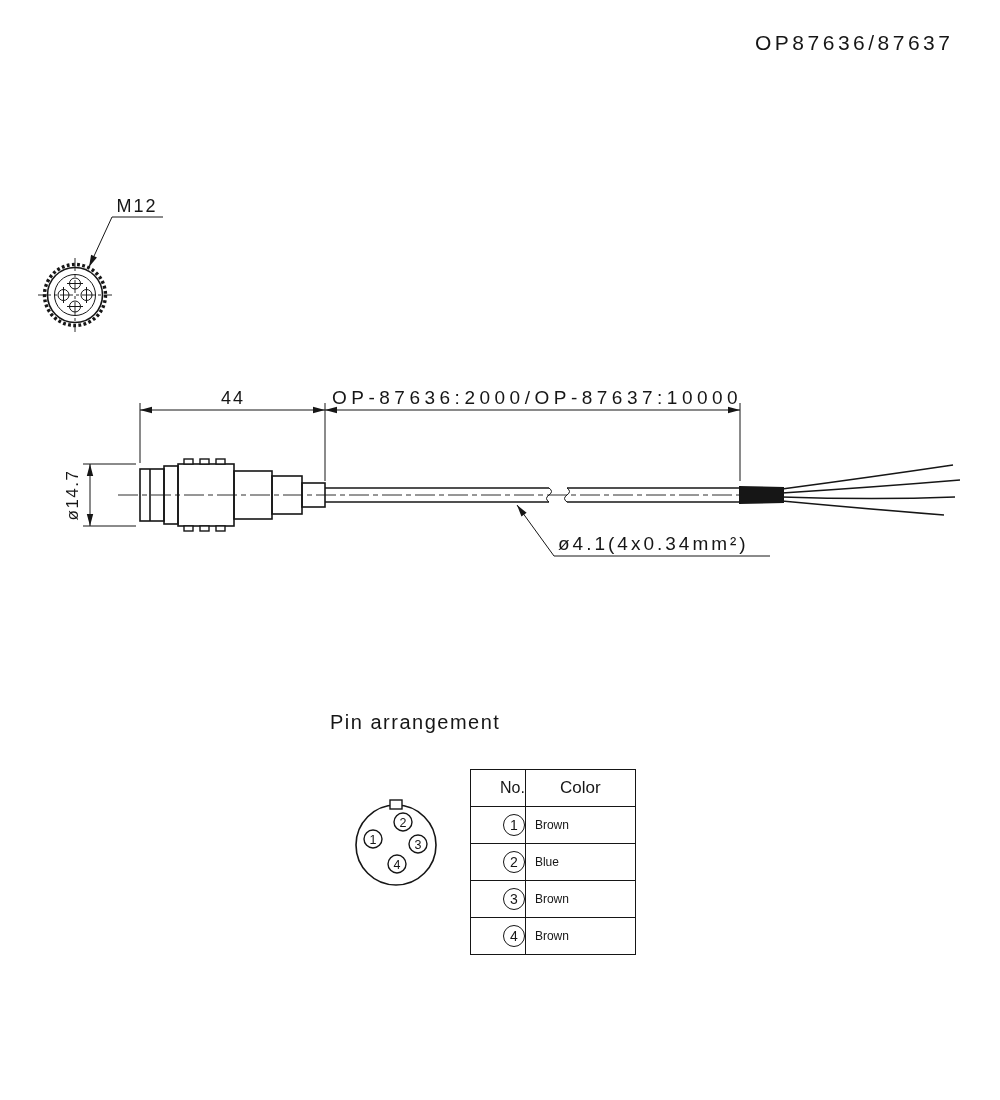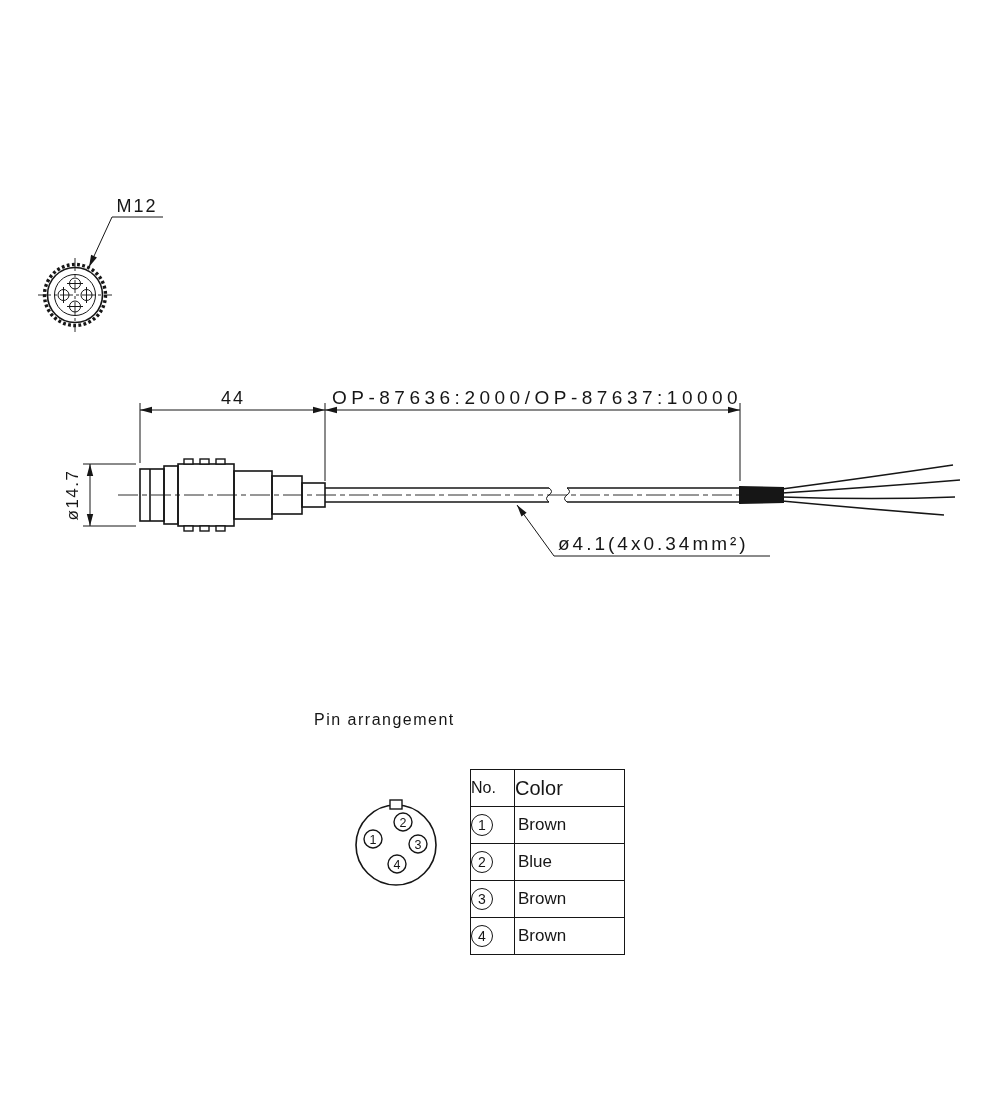--- a/index.html
+++ b/index.html
@@ -15,43 +15,43 @@
     overflow:hidden;
   }
   .abs { position:absolute; }
 
   .drawing-number {
     left:755px; top:31px;
     font-size:21px; letter-spacing:3.5px;
     white-space:nowrap;
   }
   .pin-heading {
-    left:314px; top:711px;
-    font-size:16px; letter-spacing:1.5px;
+    left:330px; top:711px;
+    font-size:20px; letter-spacing:1.5px;
     white-space:nowrap;
   }
 
   .pin-table {
     left:470px; top:769px;
     border-collapse:collapse;
     background:#fff;
   }
   .pin-table th, .pin-table td {
     border:1.5px solid #161616;
     font-weight:400;
     height:37px;
   }
   .pin-table th.col-no, .pin-table td.col-no {
-    width:44px; text-align:left; font-size:16px;
+    width:44px; text-align:right; font-size:16px;padding-left:29px;
   }
   .pin-table th.col-color {
-    width:110px; text-align:left; font-size:20px;
+    width:110px; text-align:center; font-size:17px;
   }
   .pin-table td.col-color {
-    width:110px; text-align:left; font-size:17px; padding-left:3px;
+    width:110px; text-align:left; font-size:12px; padding-left:9px;
   }
   .circled {
     display:inline-flex;
     width:22px; height:22px;
     border:1.4px solid #161616;
     border-radius:50%;
     align-items:center; justify-content:center;
     font-size:14px; line-height:1;
   }
 
@@ -71,20 +71,21 @@
   .dim  { fill:none; stroke:#161616; stroke-width:1; }
   .cl   { fill:none; stroke:#161616; stroke-width:0.9; stroke-dasharray:20 4 5 4; }
   .cl2  { fill:none; stroke:#161616; stroke-width:0.9; stroke-dasharray:13 3 3 3; }
   .knurl{ fill:none; stroke:#161616; stroke-width:3.4; stroke-dasharray:2.8 2.4; }
 </style>
 </head>
 <body>
 
 <div class="page">
 
+  <div class="abs drawing-number">OP87636/87637</div>
 
   <svg width="1000" height="1100" viewBox="0 0 1000 1100" xmlns="http://www.w3.org/2000/svg" style="position:absolute;left:0;top:0;">
     <defs>
       <marker id="arw" markerWidth="13" markerHeight="10" refX="12.5" refY="5" orient="auto-start-reverse" markerUnits="userSpaceOnUse">
         <path d="M0.5,1.8 L12.5,5 L0.5,8.2 Z" fill="#161616"></path>
       </marker>
     </defs>
 
     <g>
       <line x1="38" y1="295" x2="112" y2="295" class="cl2"></line>

